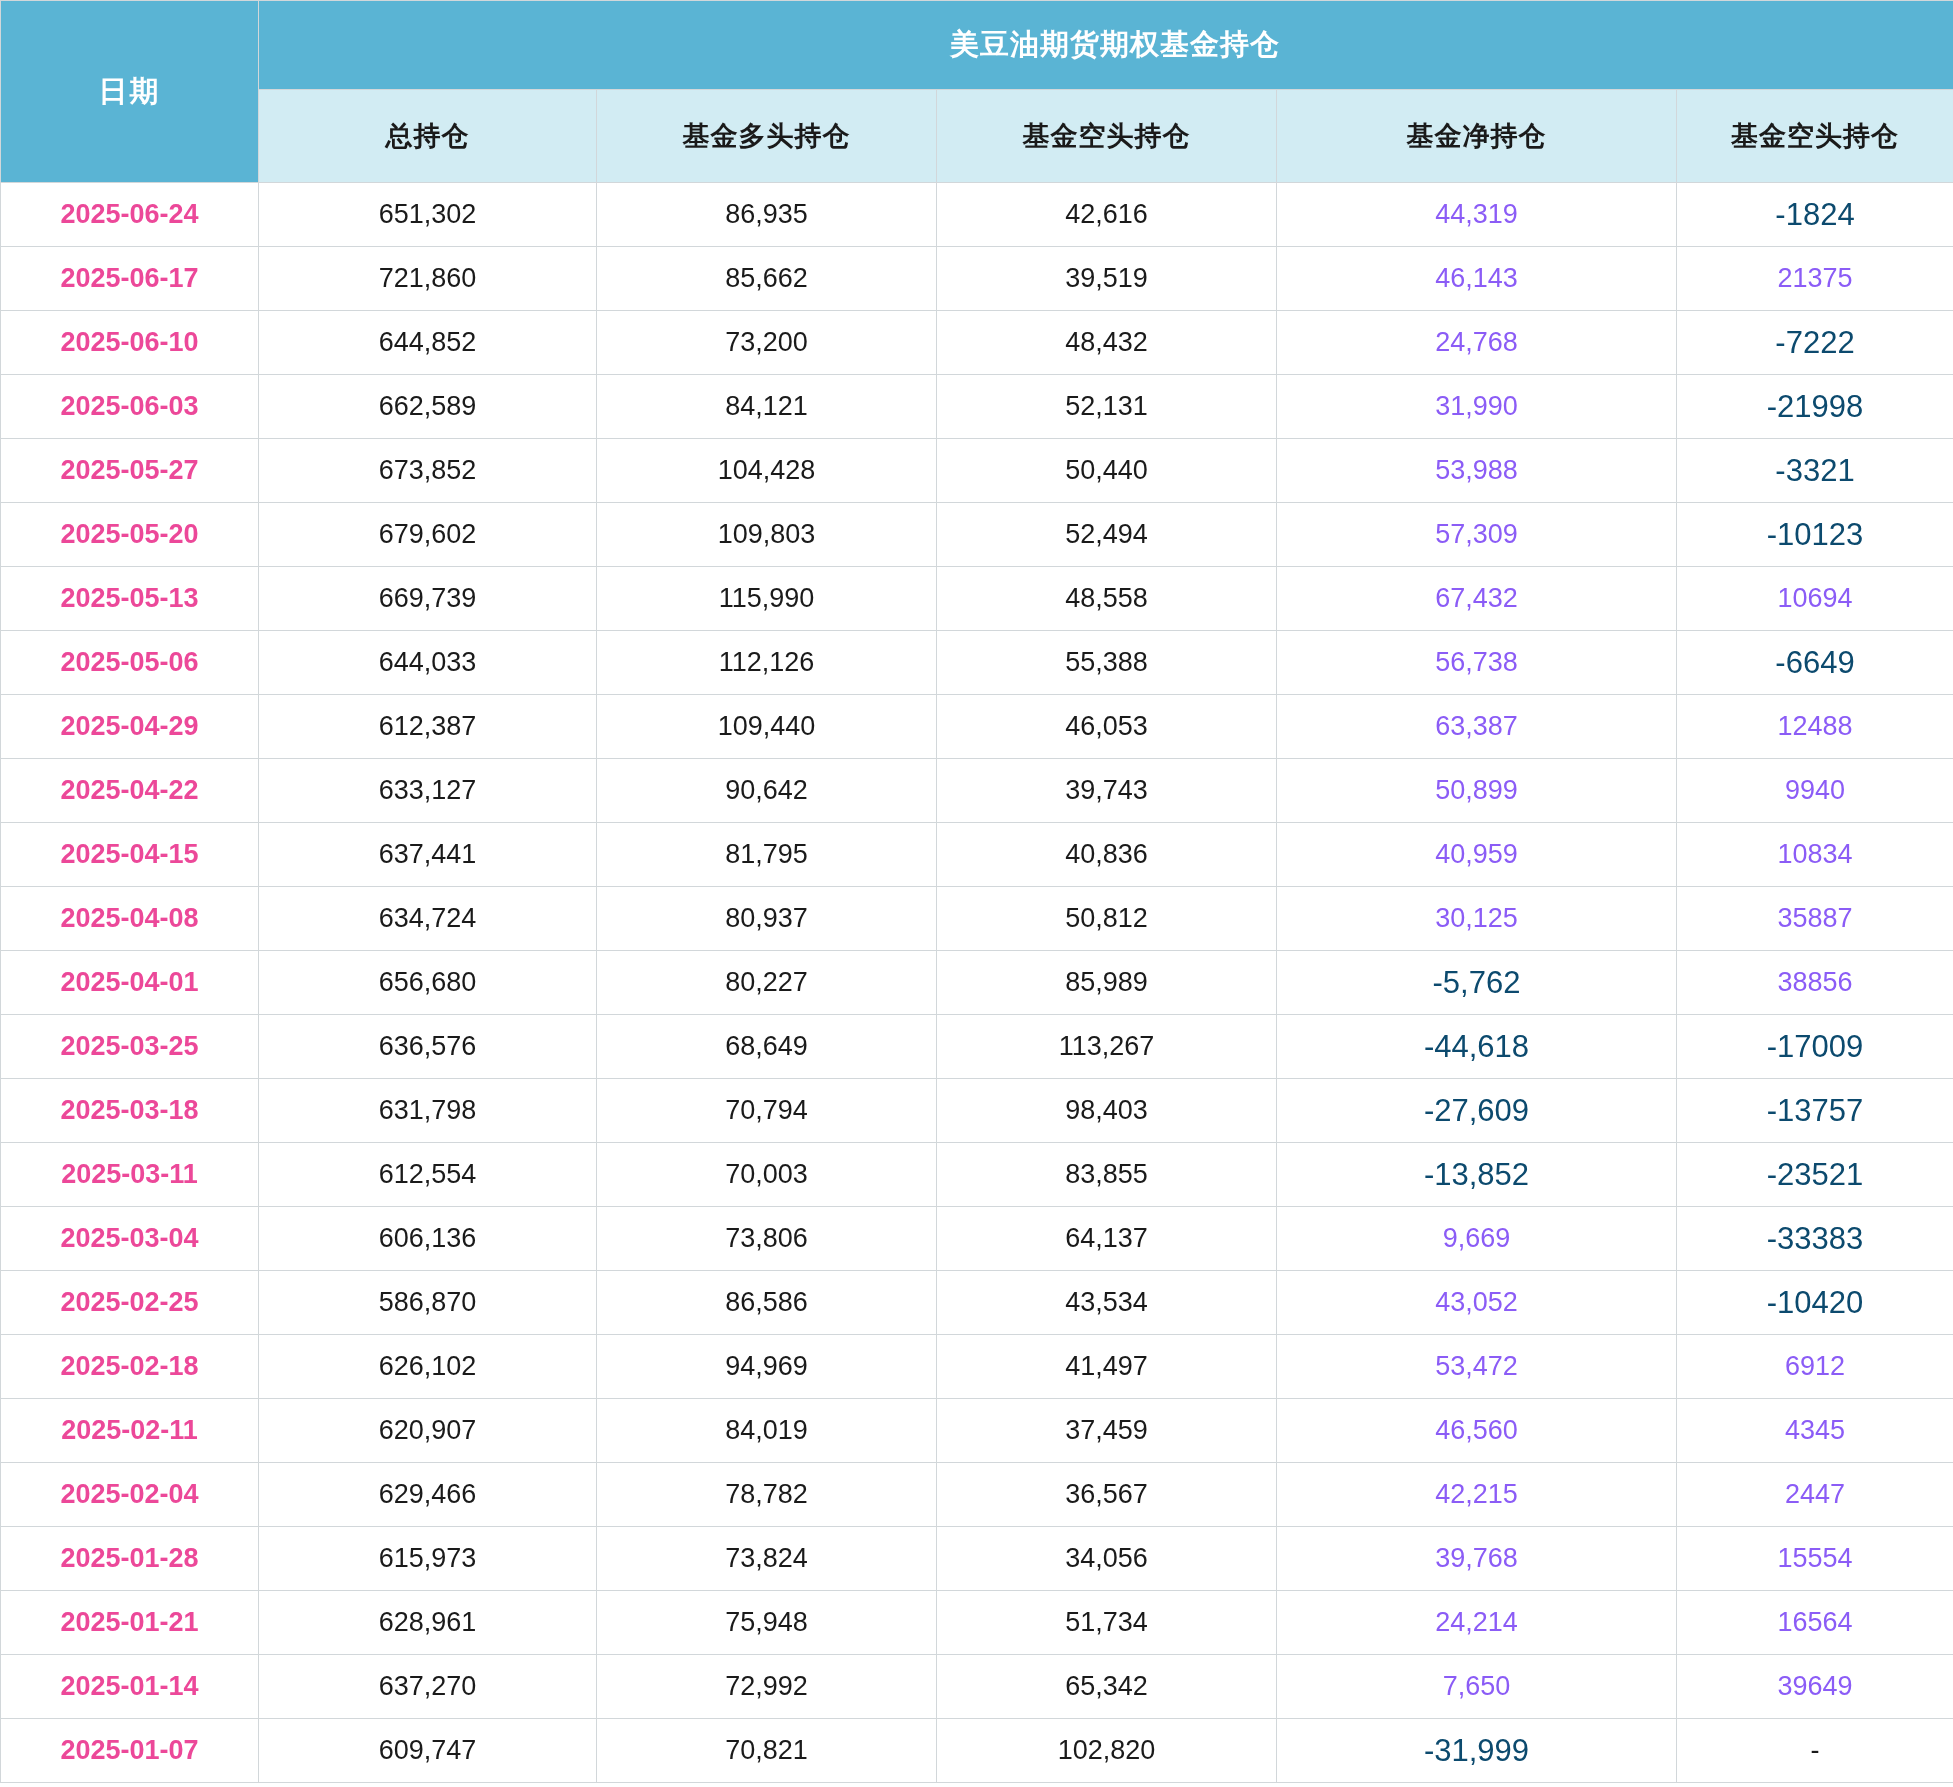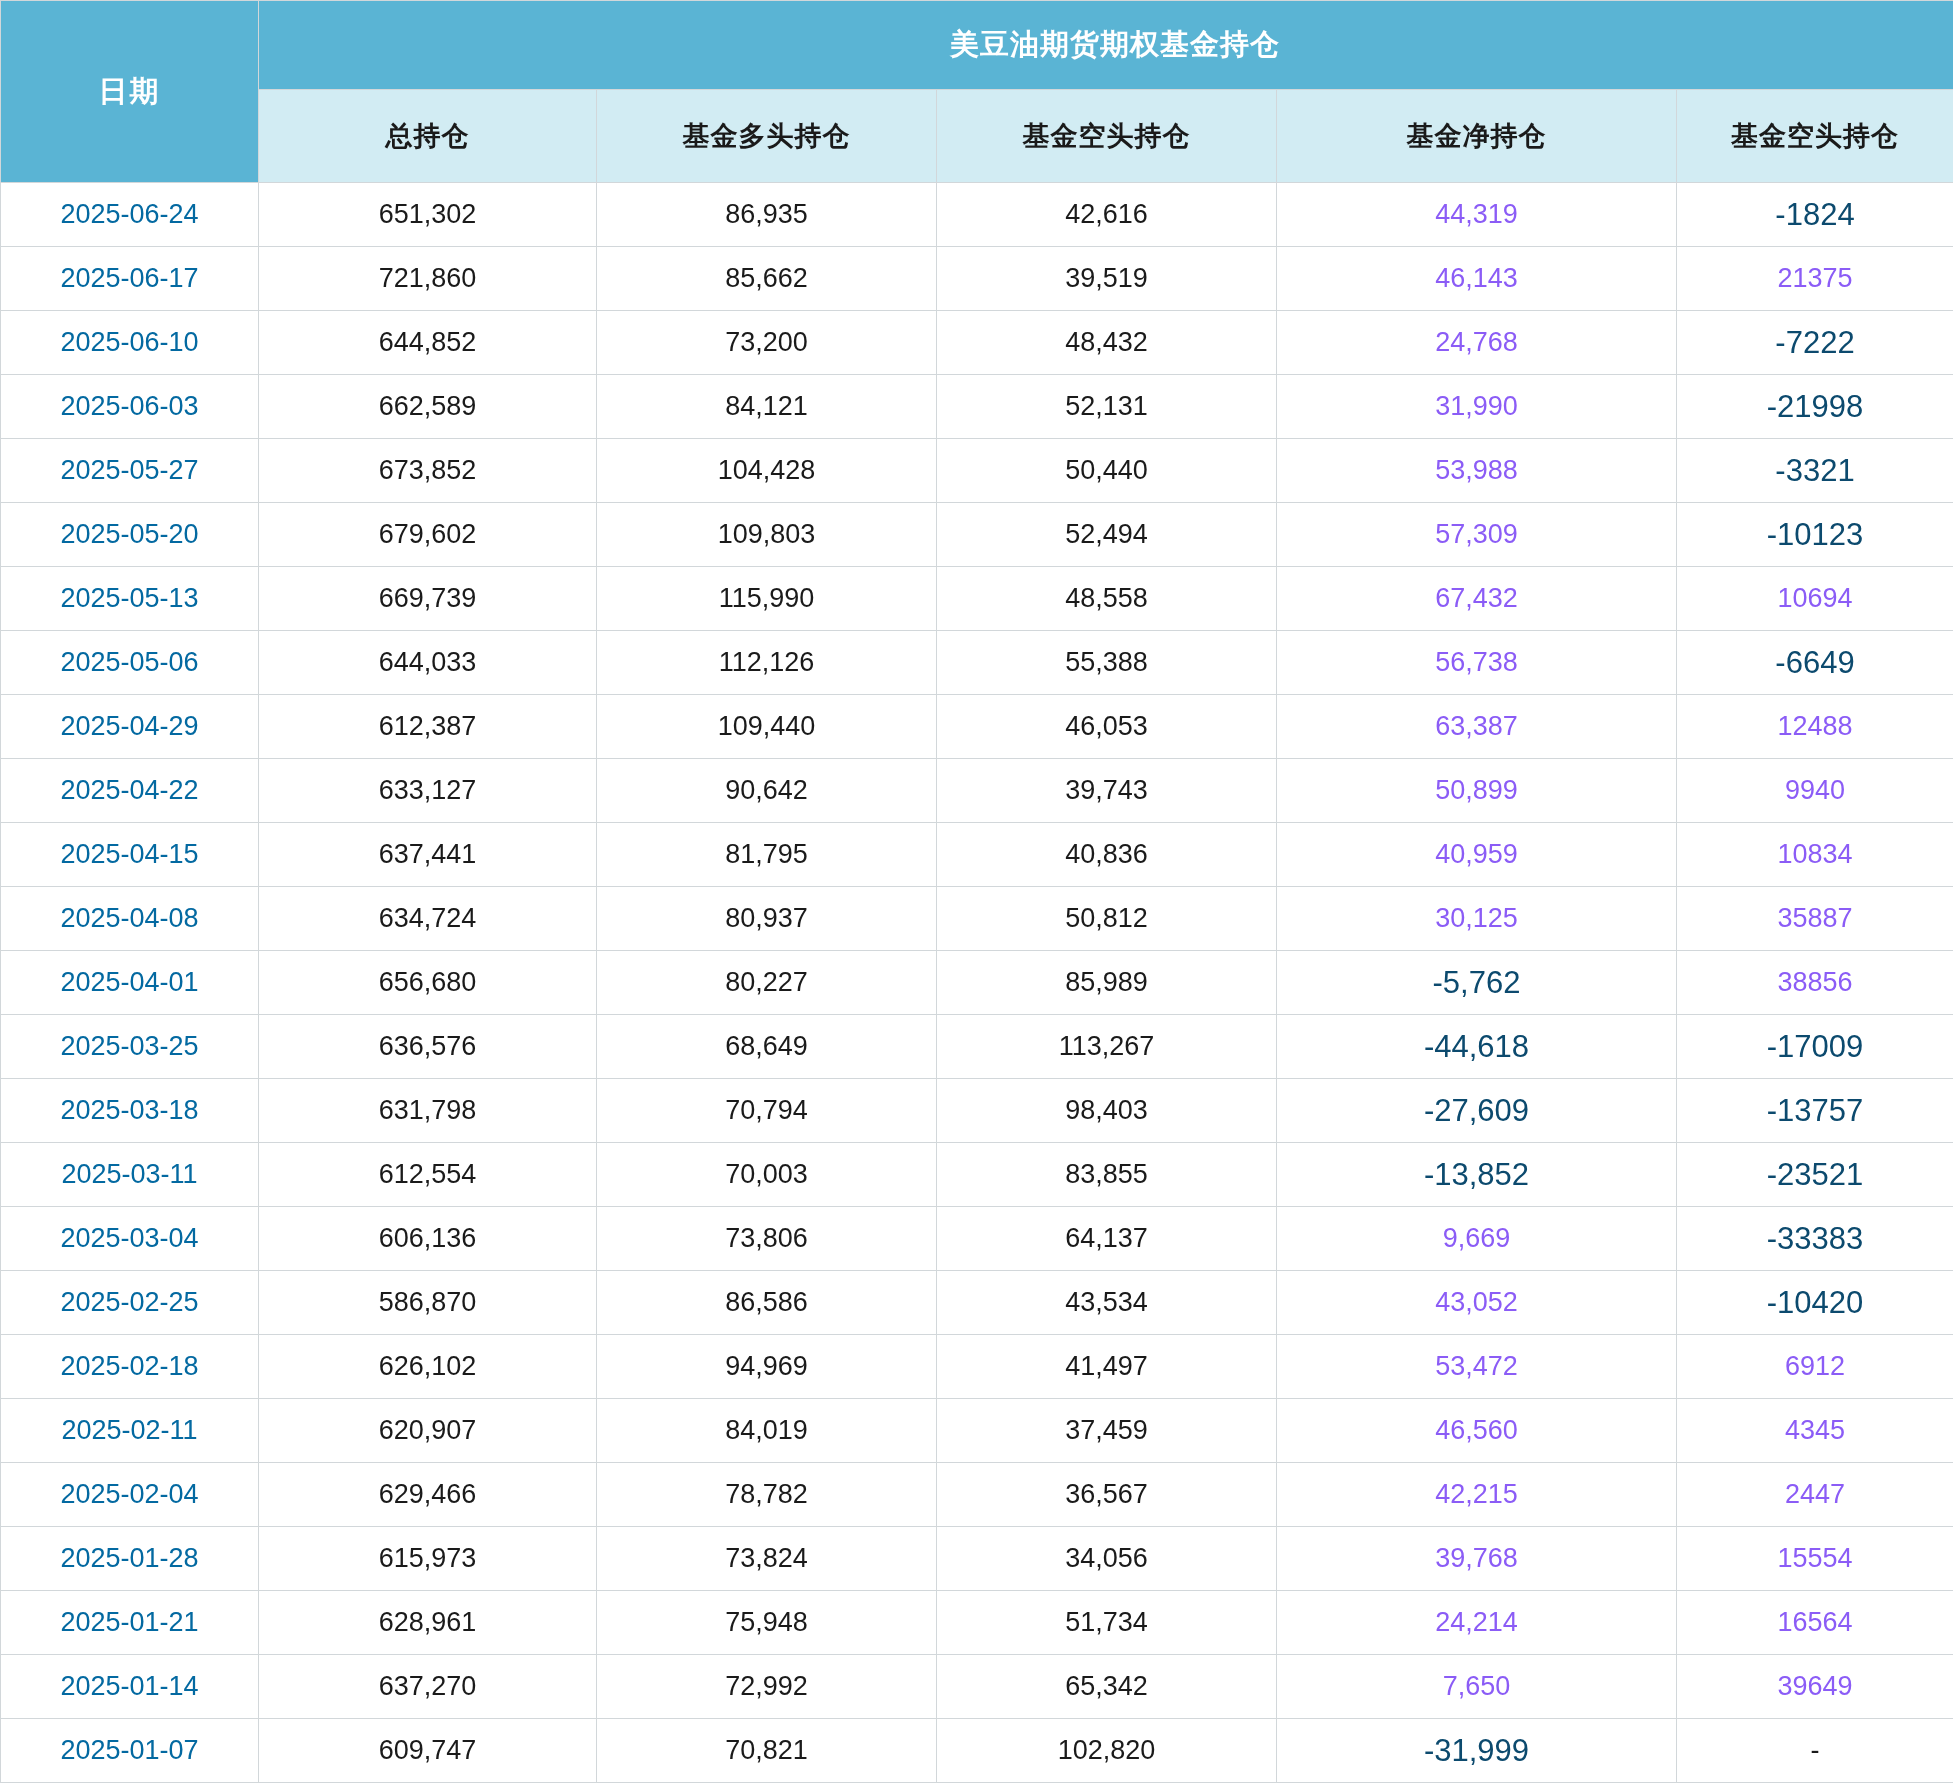--- a/index.html
+++ b/index.html
@@ -57,22 +57,22 @@
     color: #1a1a1a;
     font-size: 27px;
     font-weight: bold;
     height: 92px;
     letter-spacing: 1px;
     margin-top: 43px;
   }
 
   td.date-cell {
     font-size: 27px;
-    font-weight: normal;
-    color: #0369a1;
+    font-weight: bold;
+    color: #ec4899;
     height: 63px;
   }
   td.num-cell {
     font-size: 27px;
     color: #1a1a1a;
     height: 63px;
   }
   td.pos {
     color: #8b5cf6;
     font-size: 27px;

